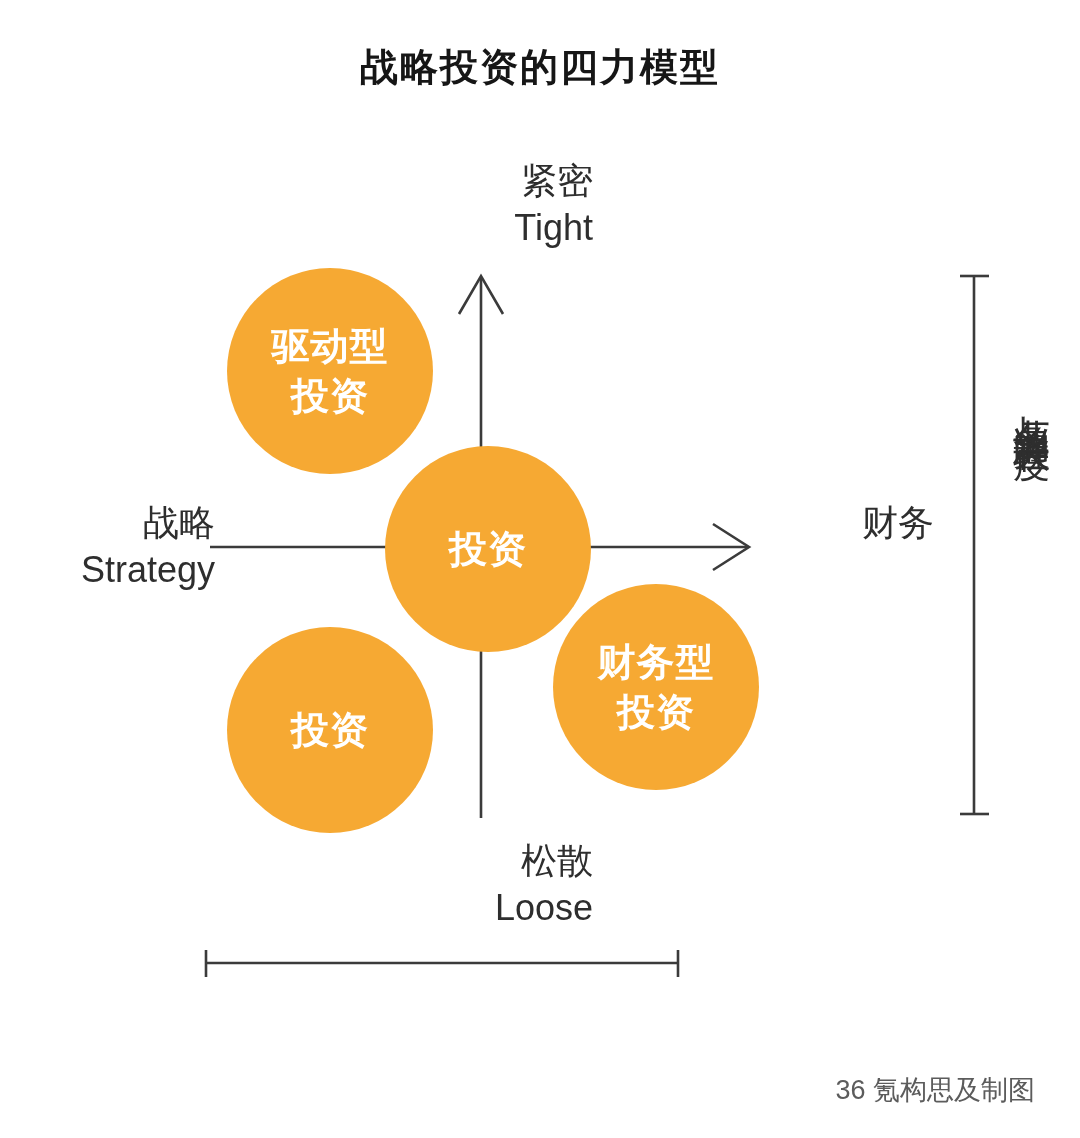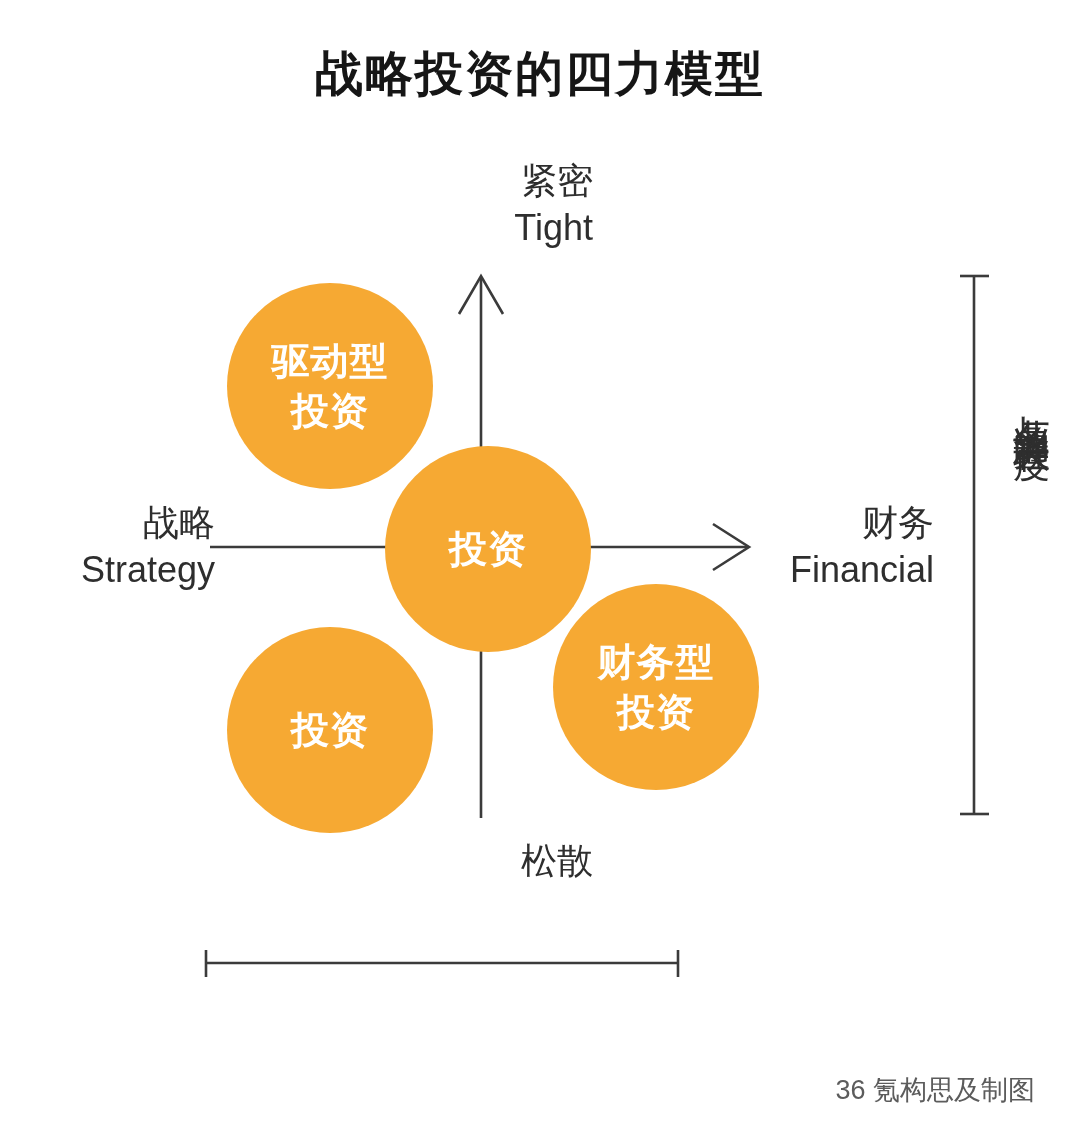--- a/index.html
+++ b/index.html
@@ -10,21 +10,21 @@
     background: #ffffff;
     font-family: "Liberation Sans", "DejaVu Sans", sans-serif;
     overflow: hidden;
   }
   .title {
     position: absolute;
     top: 42px; left: 0;
     width: 100%;
     margin: 0;
     text-align: center;
-    font-size: 48px;
+    font-size: 38px;
     font-weight: 800;
     letter-spacing: 2px;
     color: #161616;
   }
   svg.lines {
     position: absolute;
     left: 0; top: 0;
     z-index: 1;
     pointer-events: none;
   }
@@ -58,21 +58,21 @@
     z-index: 3;
   }
   .bubble .bubble-text {
     text-align: center;
     color: var(--circle_text, #ffffff);
     font-size: 38px;
     font-weight: 700;
     line-height: 1.32;
     letter-spacing: 1px;
   }
-  .bubble.drive     { left: 227px; top: 283px; }
+  .bubble.drive     { left: 227px; top: 268px; }
   .bubble.potential { left: 385px; top: 446px; }
   .bubble.ecosystem { left: 227px; top: 627px; }
   .bubble.financial { left: 553px; top: 584px; }
   .vertical-note {
     position: absolute;
     left: 1006px; top: 386px;
     writing-mode: vertical-rl;
     font-size: 37px;
     letter-spacing: 4px;
     color: var(--label, #2e2e2e);
@@ -126,30 +126,30 @@
     </g>
   </svg>
 
   <div class="axis-label top">
     <div>紧密</div>
     <div>Tight</div>
   </div>
 
   <div class="axis-label bottom">
     <div>松散</div>
+    <div>Loose</div>
   </div>
 
   <div class="axis-label left">
     <div>战略</div>
     <div>Strategy</div>
   </div>
 
   <div class="axis-label right">
     <div>财务</div>
-    <div>Financial</div>
   </div>
 
   <div class="bubble drive">
     <div class="bubble-text">
       <div>驱动型</div>
       <div>投资</div>
     </div>
   </div>
 
   <div class="bubble potential">

